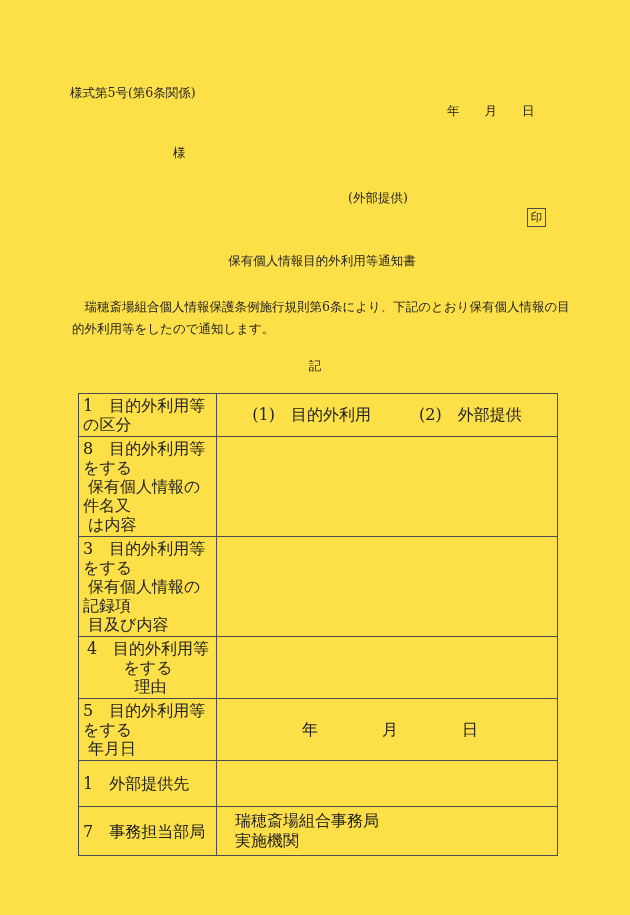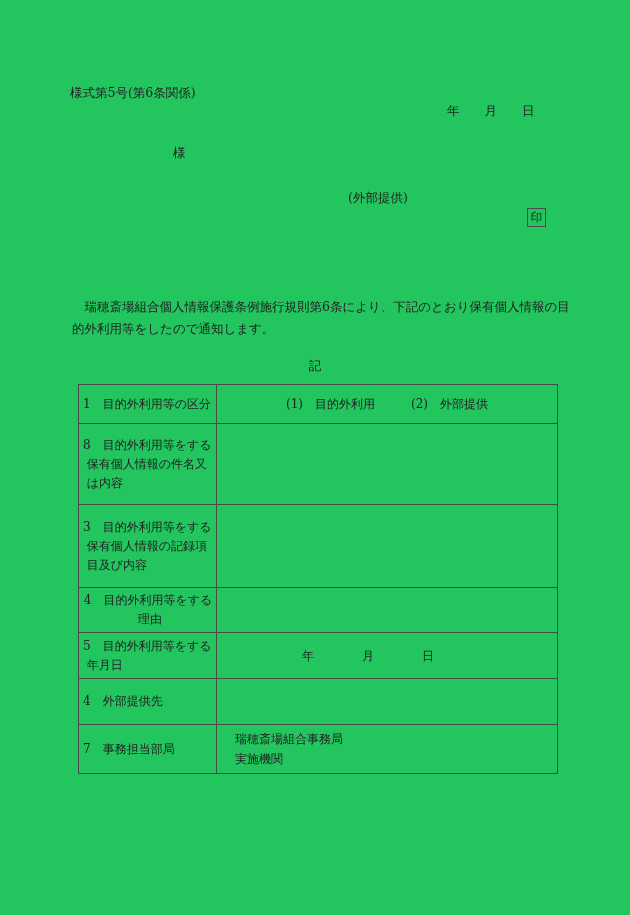--- a/index.html
+++ b/index.html
@@ -5,21 +5,21 @@
   html, body {
     margin: 0;
     padding: 0;
     background: #e9e9e9;
   }
   .page {
     position: relative;
     width: 630px;
     height: 915px;
     margin: 0 auto;
-    background: #22c55e;
+    background: #fde047;
     color: #222;
     font-family: "DejaVu Serif", "Liberation Serif", serif;
     font-size: 12.5px;
     line-height: 1.5;
     overflow: hidden;
   }
   .abs { position: absolute; white-space: pre; }
 
   .form-number   { left: 70px;  top: 84px; }
   .date-line     { left: 447px; top: 102px; }
@@ -48,25 +48,25 @@
   }
 
   .ki-heading {
     left: 0; right: 0; top: 357px;
     text-align: center;
     white-space: pre;
   }
 
   .form-table {
     position: absolute;
-    left: 78px; top: 384px;
+    left: 78px; top: 393px;
     width: 479px;
     border-collapse: collapse;
     table-layout: fixed;
-    font-size: 12px;
+    font-size: 16px;
   }
   .form-table col.c1 { width: 138px; }
   .form-table col.c2 { width: 341px; }
   .form-table td {
     border: 1px solid #4a4a4a;
     vertical-align: middle;
     padding: 0;
   }
   .form-table td.label {
     padding: 2px 3px 2px 4px;
@@ -99,20 +99,21 @@
   <div class="abs date-line">年　　月　　日</div>
 
   <div class="abs addressee">様</div>
 
   <div class="abs agency-label">(外部提供)</div>
 
   <div class="abs seal">
     <span>印</span>
   </div>
 
+  <div class="abs doc-title">保有個人情報目的外利用等通知書</div>
 
   <div class="abs body-par">　瑞穂斎場組合個人情報保護条例施行規則第6条により、下記のとおり保有個人情報の目的外利用等をしたので通知します。</div>
 
   <div class="abs ki-heading">記</div>
 
   <table class="form-table">
     <colgroup>
         <col class="c1">
         <col class="c2">
       </colgroup>
@@ -137,21 +138,21 @@
         <td class="label">4　目的外利用等をする
  理由</td>
         <td class="value"></td>
       </tr>
       <tr class="r5">
         <td class="label">5　目的外利用等をする
  年月日</td>
         <td class="value pad-date">年　　　　月　　　　日</td>
       </tr>
       <tr class="r6">
-        <td class="label">4　外部提供先</td>
+        <td class="label">1　外部提供先</td>
         <td class="value"></td>
       </tr>
       <tr class="r7">
         <td class="label">7　事務担当部局</td>
         <td class="value pad-left">瑞穂斎場組合事務局
 実施機関</td>
       </tr>
     </tbody>
   </table>
 

